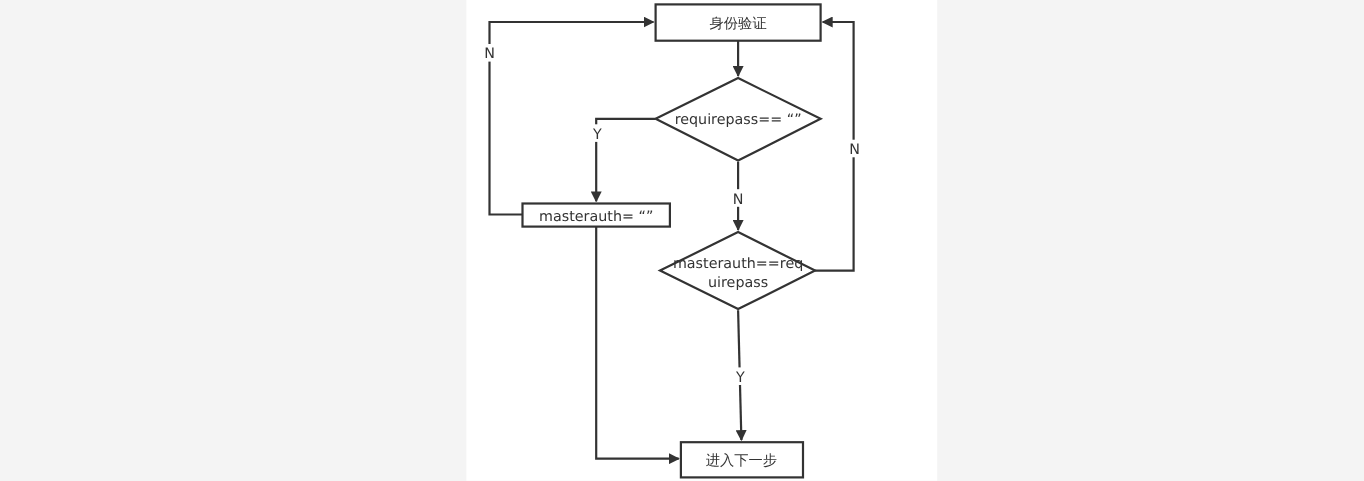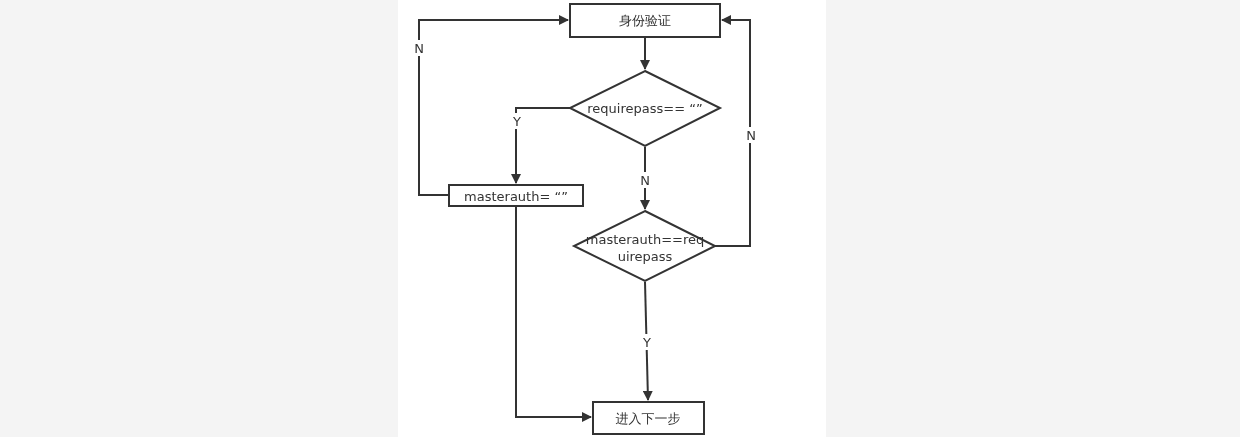--- a/index.html
+++ b/index.html
@@ -1,18 +1,18 @@
 <!DOCTYPE html>
 <html><head>
 <meta charset="utf-8">
 <style>
   html, body { margin:0; padding:0; }
   body { width:1240px; height:437px; background:#f4f4f4; position:relative; overflow:hidden;
          font-family:"DejaVu Sans","Liberation Sans",sans-serif; }
-  .canvas { position:absolute; left:398px; top:0; width:428px; height:437px; background:#ffffff; }
+  .canvas { position:absolute; left:424px; top:0; width:428px; height:437px; background:#ffffff; }
   svg { position:absolute; left:0; top:0; }
   .node-text { font-size:13px; fill:#333333; }
   .label-text { font-size:13px; fill:#333333; }
 </style>
 </head>
 <body>
 
 <div class="canvas">
   <svg width="428" height="437" viewBox="0 0 428 437">
     <defs>

